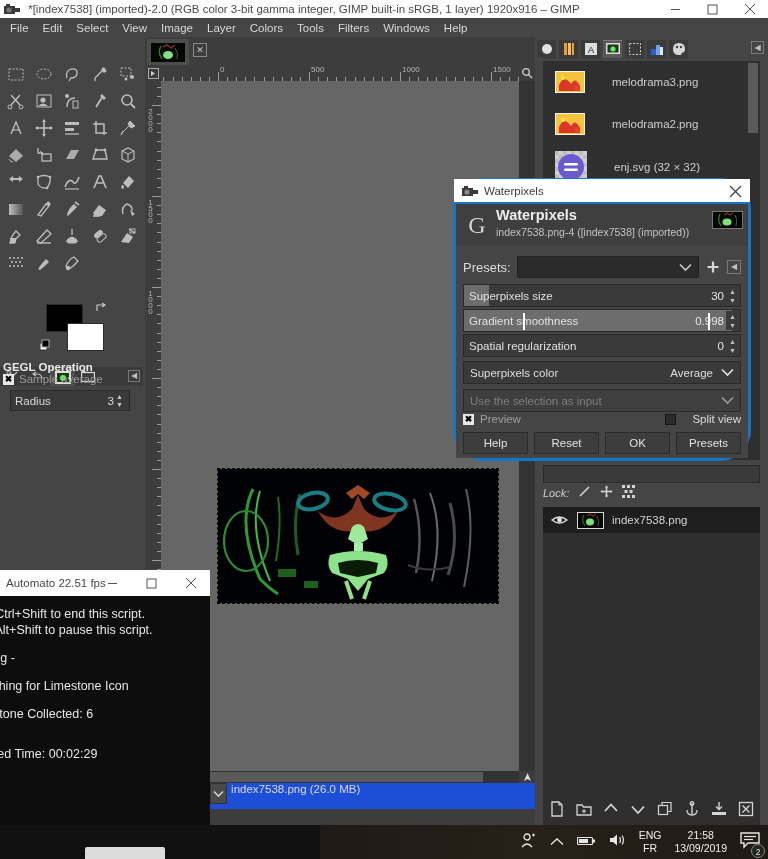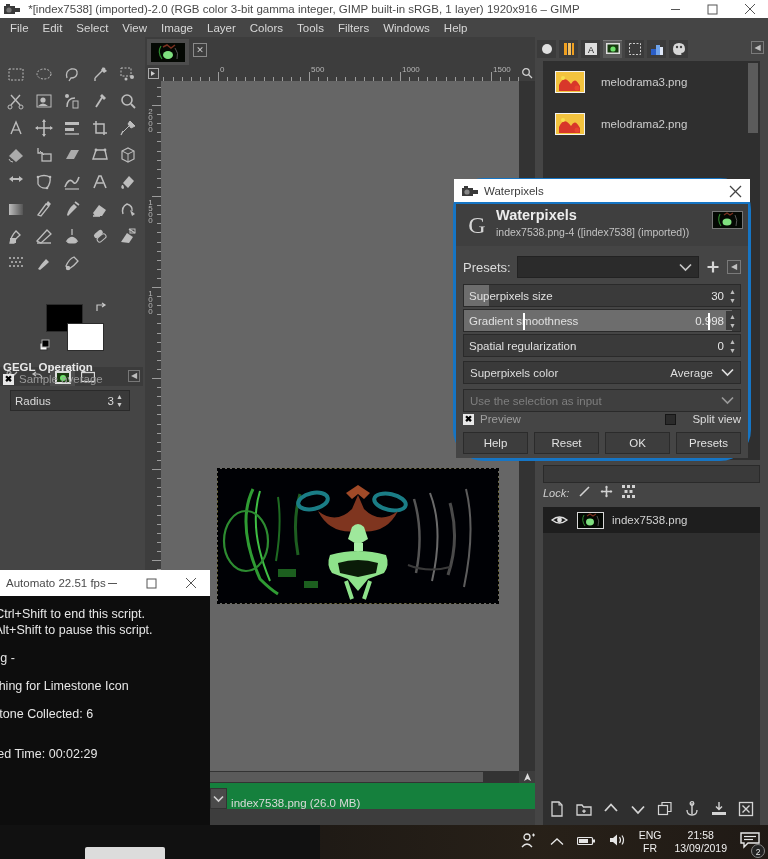--- a/index.html
+++ b/index.html
@@ -84,35 +84,35 @@
 
   .canvas-view { position: absolute; left: 16px; top: 44px; width: 358px; height: 716px; background: #666; overflow: hidden; }
   .canvas-img { position: absolute; left: 57px; top: 388px; width: 280px; height: 134px; background: #000; outline: 1px dashed #ffe000; }
   .canvas-img .marchant { position: absolute; inset: -1px; border: 1px dashed #000; }
 
   .scroll-v { position: absolute; right: 0; top: 44px; width: 16px; height: 716px; background: #333; }
   .scroll-h { position: absolute; left: 16px; bottom: 42px; width: 358px; height: 12px; background: #333; }
   .scroll-h .thumbh { position: absolute; left: 2px; top: 1px; width: 320px; height: 10px; background: #5a5a5a; }
   .nav-corner { position: absolute; right: 0; bottom: 42px; width: 16px; height: 12px; background: #3d3d3d; display:flex; align-items:center; justify-content:center; }
 
-  .statusbar { position: absolute; left: 0; bottom: 16px; width: 390px; height: 26px; background: #15803d; display: flex; align-items: flex-end; gap: 4px; padding-left: 7px; }
+  .statusbar { position: absolute; left: 0; bottom: 16px; width: 390px; height: 26px; background: #1d4ed8; display: flex; align-items: flex-start; gap: 4px; padding-left: 7px; }
   .sb-arrow { width: 18px; height: 18px; display: flex; align-items: center; justify-content: center; color: #c9c9c9; }
   .zoom-field { height: 15px; background: #2e2e2e; border: 1px solid #242424; color: #cfcfcf; font-size: 8.5px; padding: 0 2px; display: flex; align-items: center; gap: 2px; }
   .zoom-drop { width: 17px; height: 21px; background: #4a4a4a; border: 1px solid #333; display: flex; align-items: center; justify-content: center; color: #d0d0d0; }
   .sb-text { font-size: 11.5px; color: #d9d9d9; }
 
   
   .right-dock { position: absolute; left: 535px; top: 37px; width: 233px; height: 788px; background: #454545; }
   .rd-tabbar { position: absolute; left: 2px; top: 2px; width: 229px; height: 19px; display: flex; align-items: center; }
   .rd-tab { width: 19px; height: 18px; margin-right: 3px; display: flex; align-items: center; justify-content: center; background: #3b3b3b; }
   .rd-tab.sel { background: #595959; border-top: 1px solid #7b7b7b; }
   .rd-menu { position: absolute; right: 4px; top: 4px; width: 13px; height: 13px; border: 1px solid #7a7a7a; color: #c0c0c0; font-size: 8px; line-height: 11px; text-align: center; }
 
   .img-list { position: absolute; left: 8px; top: 24px; width: 217px; height: 399px; background: #2f2f2f; overflow: hidden; }
-  .img-item { height: 42px; display: flex; align-items: center; gap: 16px; padding-left: 12px; }
+  .img-item { height: 42px; display: flex; align-items: center; gap: 27px; padding-left: 12px; }
   .il-thumb { width: 30px; height: 22px; flex: none; }
   .il-name { font-size: 11.5px; color: #cdcdcd; }
   .ilist-scroll { position: absolute; right: 2px; top: 2px; width: 10px; height: 70px; background: #5b5b5b; }
 
   .layer-hdr { position: absolute; left: 0; top: 428px; width: 233px; height: 40px; font-style: italic; }
   .mode-row { position: absolute; left: 8px; top: 0px; width: 217px; height: 18px; background: #3a3a3a; border: 1px solid #2a2a2a; }
   .lock-row { position: absolute; left: 8px; top: 20px; display: flex; align-items: center; gap: 9px; font-size: 11px; color: #cfcfcf; }
 
   .layer-list { position: absolute; left: 8px; top: 470px; width: 217px; height: 320px; background: #2f2f2f; }
   .layer-row { height: 26px; display: flex; align-items: center; background: #1e1e1e; padding: 0 6px; gap: 8px; }
@@ -825,20 +825,38 @@
             <svg width="30" height="22" viewBox="0 0 30 22">
                 <rect width="30" height="22" fill="#f2f2f2"></rect>
                 <rect x="1" y="1" width="28" height="20" fill="#f3c33e"></rect>
                 <path d="M4 14 Q9 3 16 13 Q20 5 25 15 L25 20 L4 20 Z" fill="#d8372a"></path>
                 <circle cx="22" cy="17" r="2.5" fill="#e8452f"></circle>
                 <circle cx="8" cy="7" r="2" fill="#f7e04f"></circle>
               </svg>
           </div>
           <span class="il-name">melodrama2.png</span>
         </div>
+        <div class="img-item" style="height:44px">
+          <div class="il-thumb" style="width:32px;height:32px">
+            <svg width="32" height="32" viewBox="0 0 32 32">
+              <rect width="32" height="32" fill="#cfcfcf"></rect>
+              <rect width="32" height="32" fill="url(#chk)"></rect>
+              <defs>
+                  <pattern id="chk" width="8" height="8" patternUnits="userSpaceOnUse">
+                    <rect width="4" height="4" fill="#bdbdbd"></rect>
+                    <rect x="4" y="4" width="4" height="4" fill="#bdbdbd"></rect>
+                  </pattern>
+                </defs>
+              <circle cx="16" cy="16" r="13" fill="#6a5acd"></circle>
+              <rect x="9" y="12" width="14" height="2.6" rx="1.3" fill="#fff"></rect>
+              <rect x="9" y="17.4" width="14" height="2.6" rx="1.3" fill="#fff"></rect>
+            </svg>
+          </div>
+          <span class="il-name">enj.svg (32 × 32)</span>
+        </div>
         <div class="ilist-scroll"></div>
       </div>
 
       <div class="layer-hdr">
         <div class="mode-row"></div>
         <div class="lock-row">
           <span>Lock:</span>
           <span>
             <svg width="13" height="13" viewBox="0 0 13 13">
                 <path d="M2 11 L11 2" stroke="#d2d2d2" stroke-width="1.6"></path>

